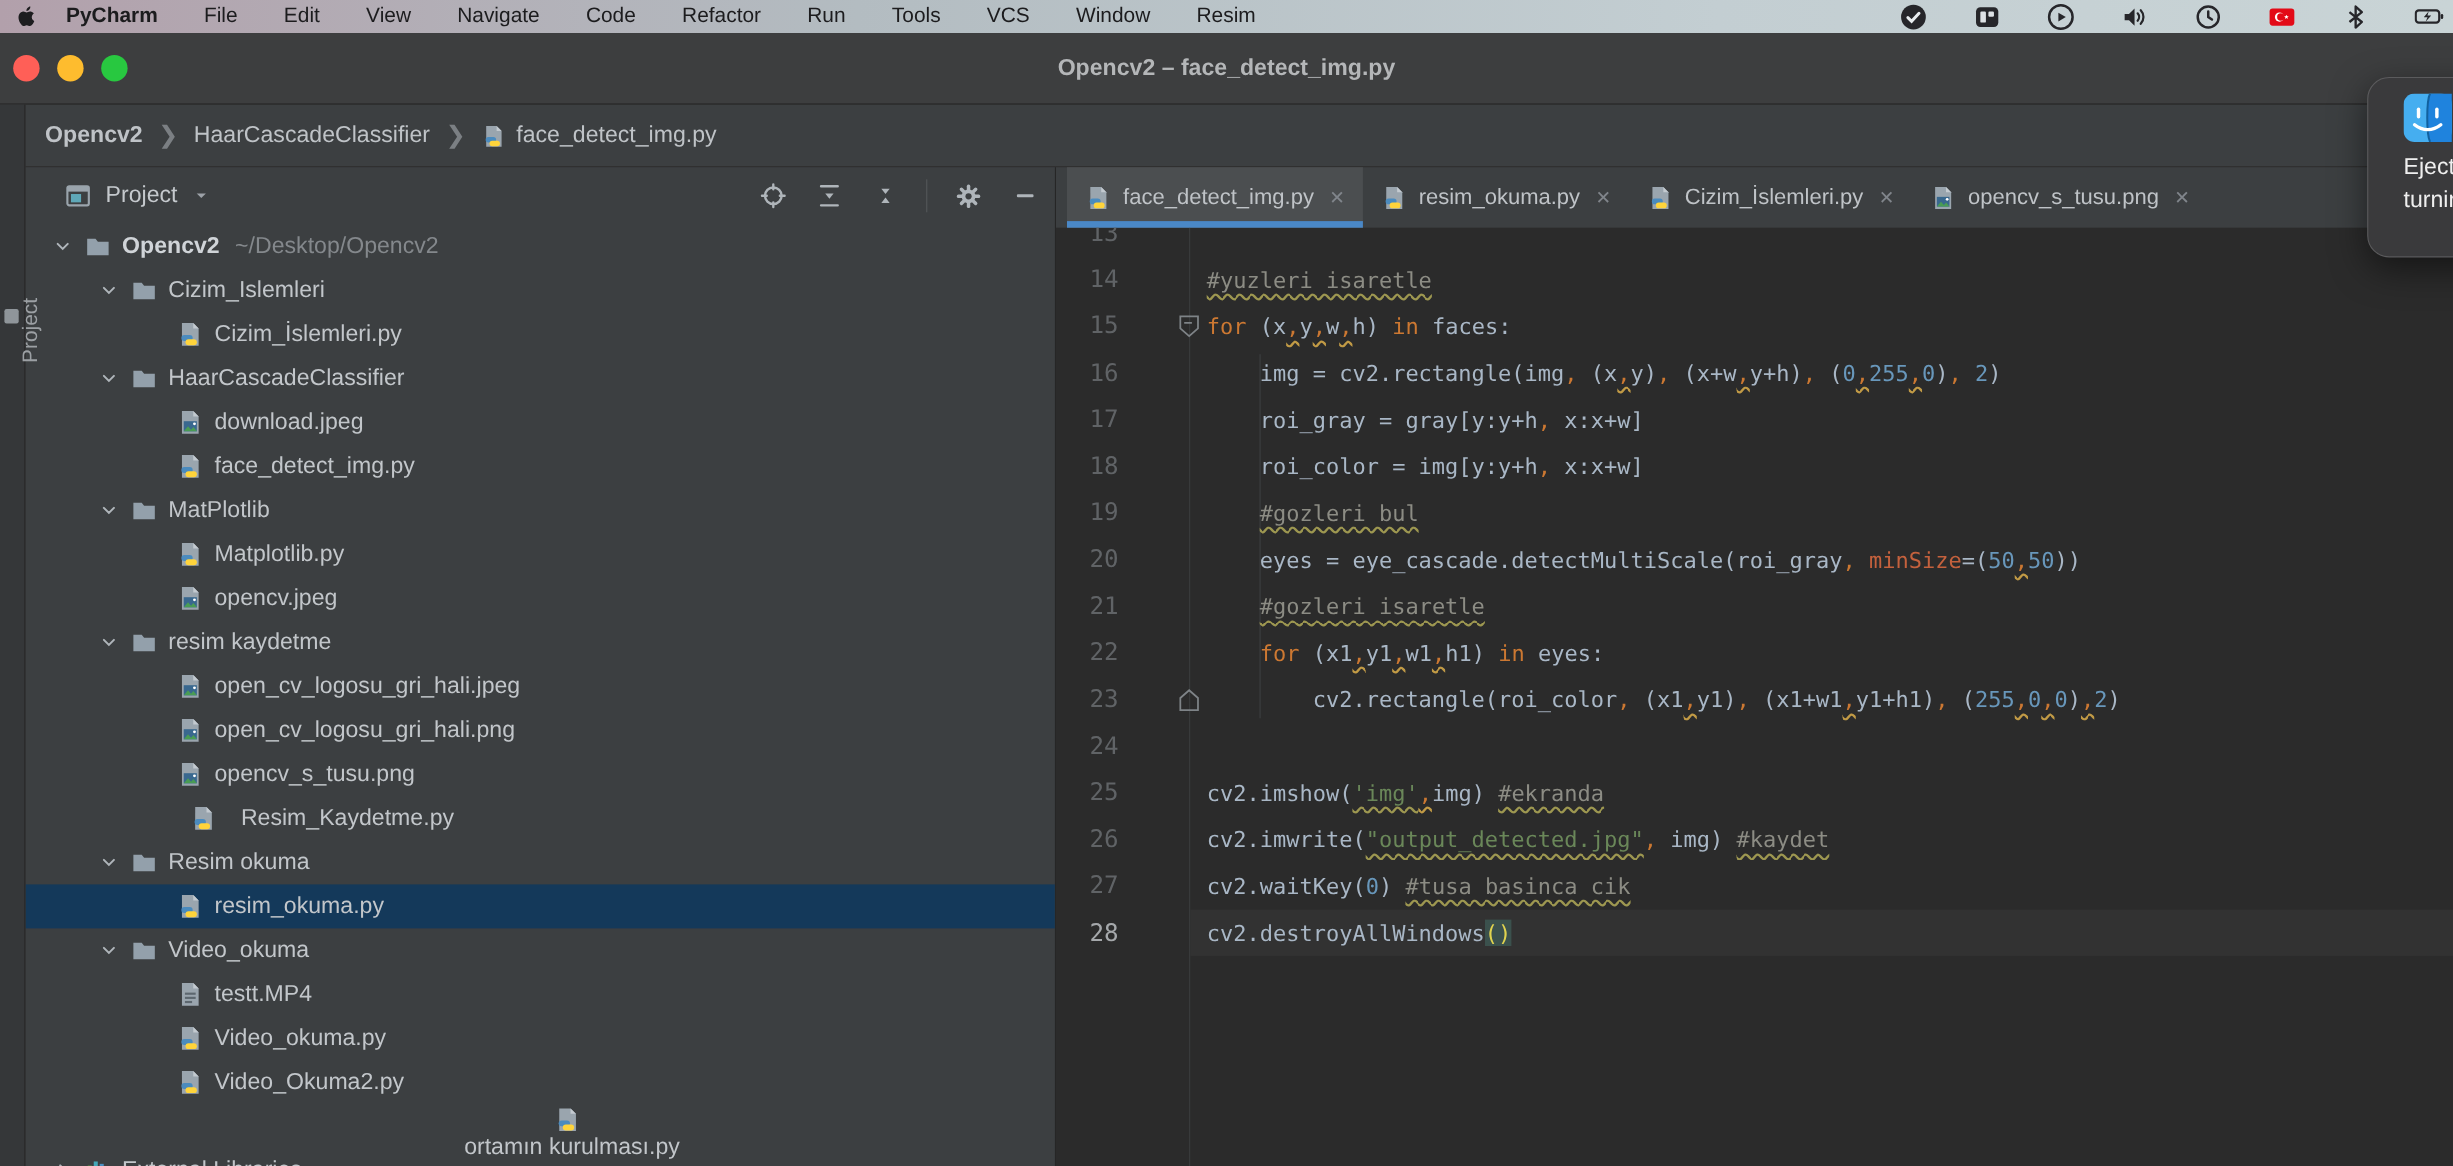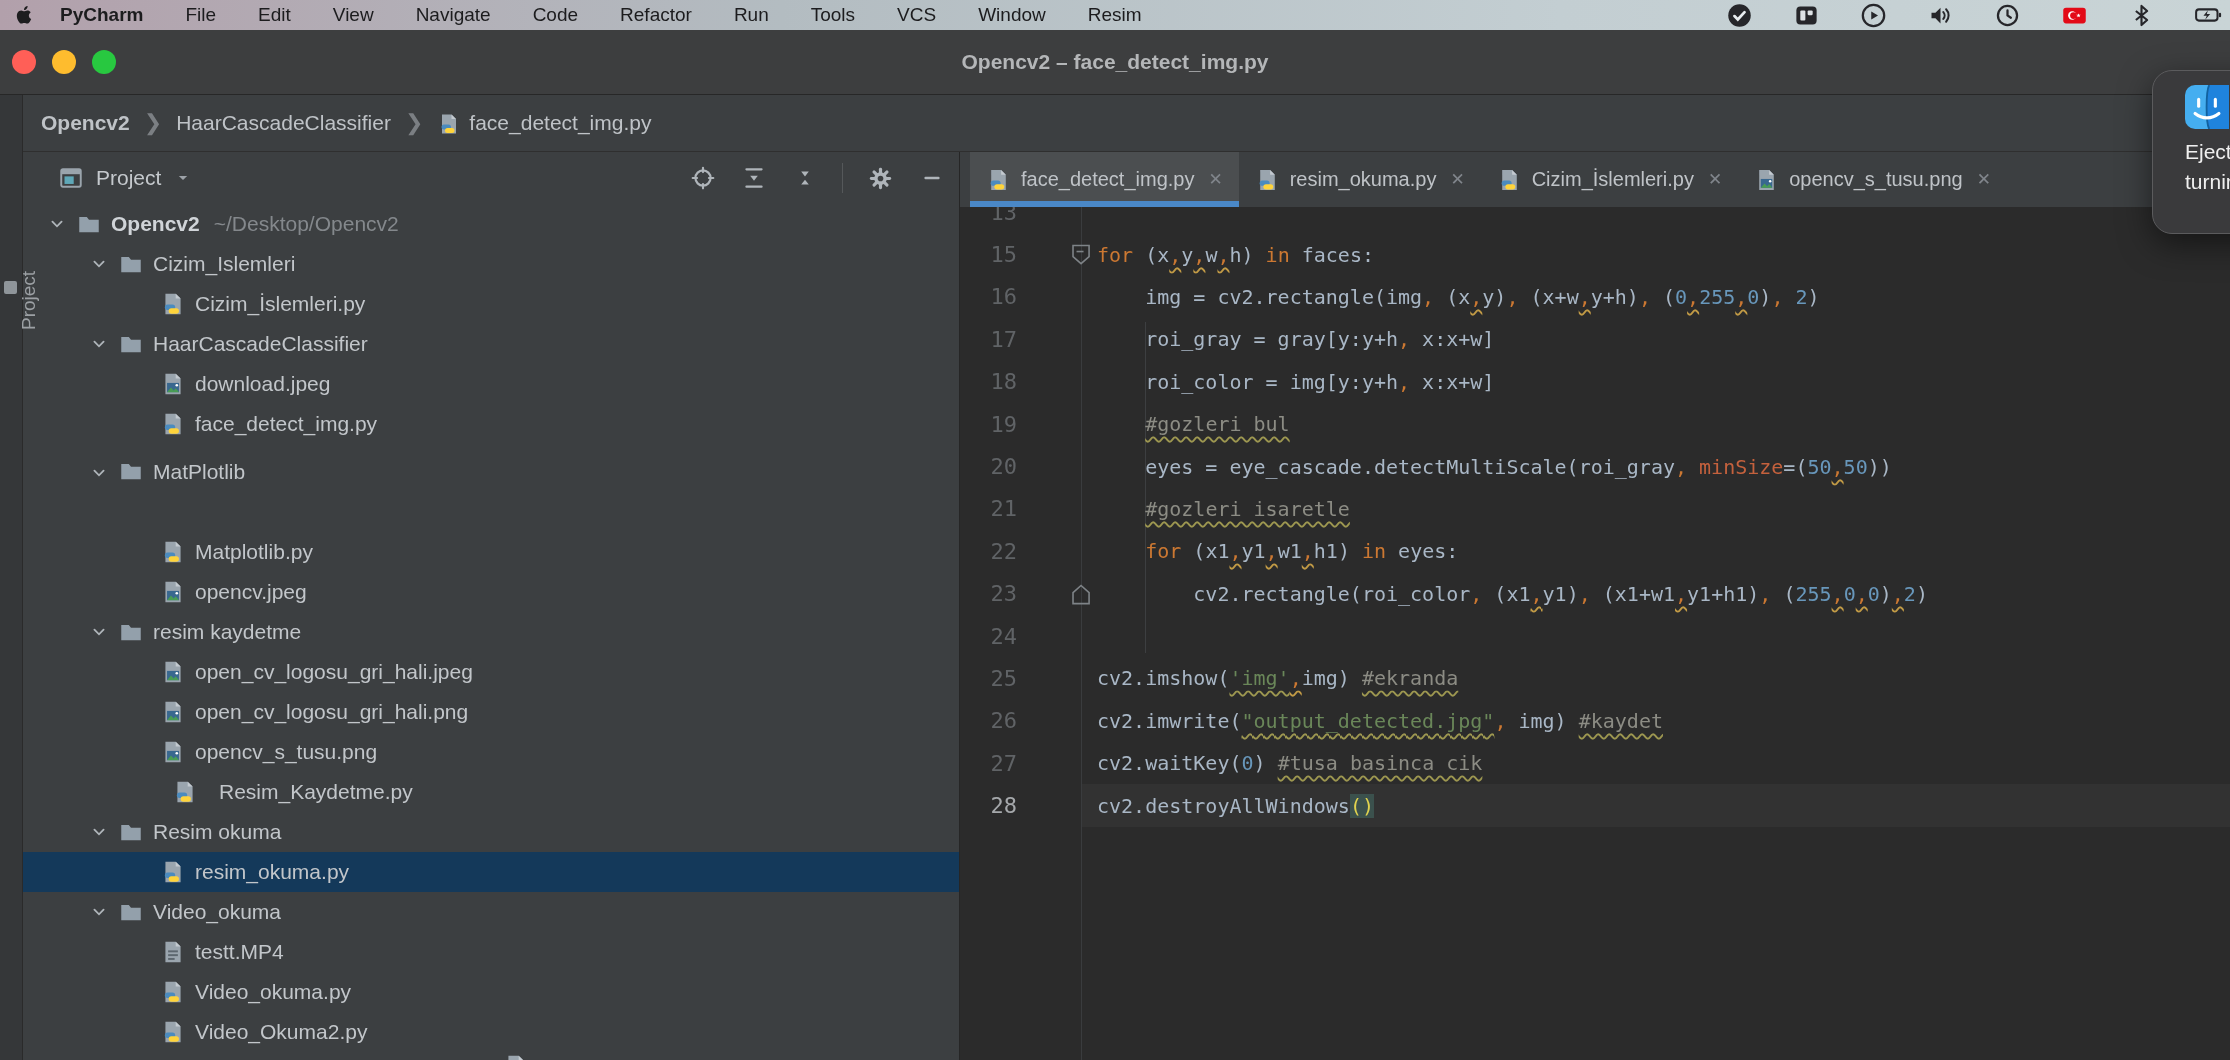--- a/index.html
+++ b/index.html
@@ -332,34 +332,34 @@
                 <span class="t-icon">
                   <svg width="26" height="26" viewBox="0 0 24 24">
                     <path d="M5 2.5h9.5l4.5 4.5v14.5H5z" fill="#9aa5ae"></path>
                     <path d="M14.5 2.5l4.5 4.5h-4.5z" fill="#c3cad0"></path>
                     <rect x="4.5" y="12.5" width="9.5" height="5" rx="2.5" fill="#4b8bbe"></rect>
                     <rect x="8" y="16" width="9.5" height="5" rx="2.5" fill="#ffd43b"></rect>
                   </svg>
                 </span>
                 <span class="t-label">face_detect_img.py</span>
               </div>
-              <div class="tree-row" style="padding-left: 58px; align-items: flex-end;">
+              <div class="tree-row" style="padding-left: 58px;">
                 <span class="chev-slot">
                   <svg width="22" height="22" viewBox="0 0 24 24">
                     <path d="M7 9.5l5 5 5-5" stroke="#afb5ba" stroke-width="2" fill="none" stroke-linecap="round"></path>
                   </svg>
                 </span>
                 <span class="t-icon">
                   <svg width="26" height="26" viewBox="0 0 24 24">
                     <path d="M3 5.5h7l2 2.5h9v11.5H3z" fill="#93a0ab"></path>
                   </svg>
                 </span>
                 <span class="t-label">MatPlotlib</span>
               </div>
-              <div class="tree-row" style="padding-left: 100px; margin-top: 48px;">
+              <div class="tree-row" style="padding-left: 100px;">
                 <span class="chev-slot"></span>
                 <span class="t-icon">
                   <svg width="26" height="26" viewBox="0 0 24 24">
                     <path d="M5 2.5h9.5l4.5 4.5v14.5H5z" fill="#9aa5ae"></path>
                     <path d="M14.5 2.5l4.5 4.5h-4.5z" fill="#c3cad0"></path>
                     <rect x="4.5" y="12.5" width="9.5" height="5" rx="2.5" fill="#4b8bbe"></rect>
                     <rect x="8" y="16" width="9.5" height="5" rx="2.5" fill="#ffd43b"></rect>
                   </svg>
                 </span>
                 <span class="t-label">Matplotlib.py</span>
@@ -601,20 +601,26 @@
             </div>
           <div class="code-area">
             <div class="gutter-line"></div>
             <div class="indent-guide" id="indent-guide" style="left: 185.16px; top: 115.2px; height: 331.2px;"></div>
             <div class="code-scroll" id="code-scroll">
                 <div class="code-line">
                   <div class="gutter">
                     <span class="ln">13</span>
                   </div>
                   <div class="line-body"></div>
+                </div>
+                <div class="code-line">
+                  <div class="gutter">
+                    <span class="ln">14</span>
+                  </div>
+                  <div class="line-body"><span class="tok-c">#yuzleri isaretle</span></div>
                 </div>
                 <div class="code-line">
                   <div class="gutter">
                     <span class="ln">15</span>
                     <span class="fold"><svg width="28" height="28" viewBox="0 0 24 24">
                         <path d="M6 4.5h16v11l-8 7-8-7z" fill="none" stroke="#7e8387" stroke-width="1.6" transform="scale(.86)"></path>
                         <path d="M9.5 10.5h7" stroke="#7e8387" stroke-width="1.6" transform="scale(.86)"></path>
                       </svg></span>
                   </div>
                   <div class="line-body"><span class="tok-k">for</span><span class="tok-t"> (x</span><span class="tok-m">,</span><span class="tok-t">y</span><span class="tok-m">,</span><span class="tok-t">w</span><span class="tok-m">,</span><span class="tok-t">h) </span><span class="tok-k">in</span><span class="tok-t"> faces:</span></div>

